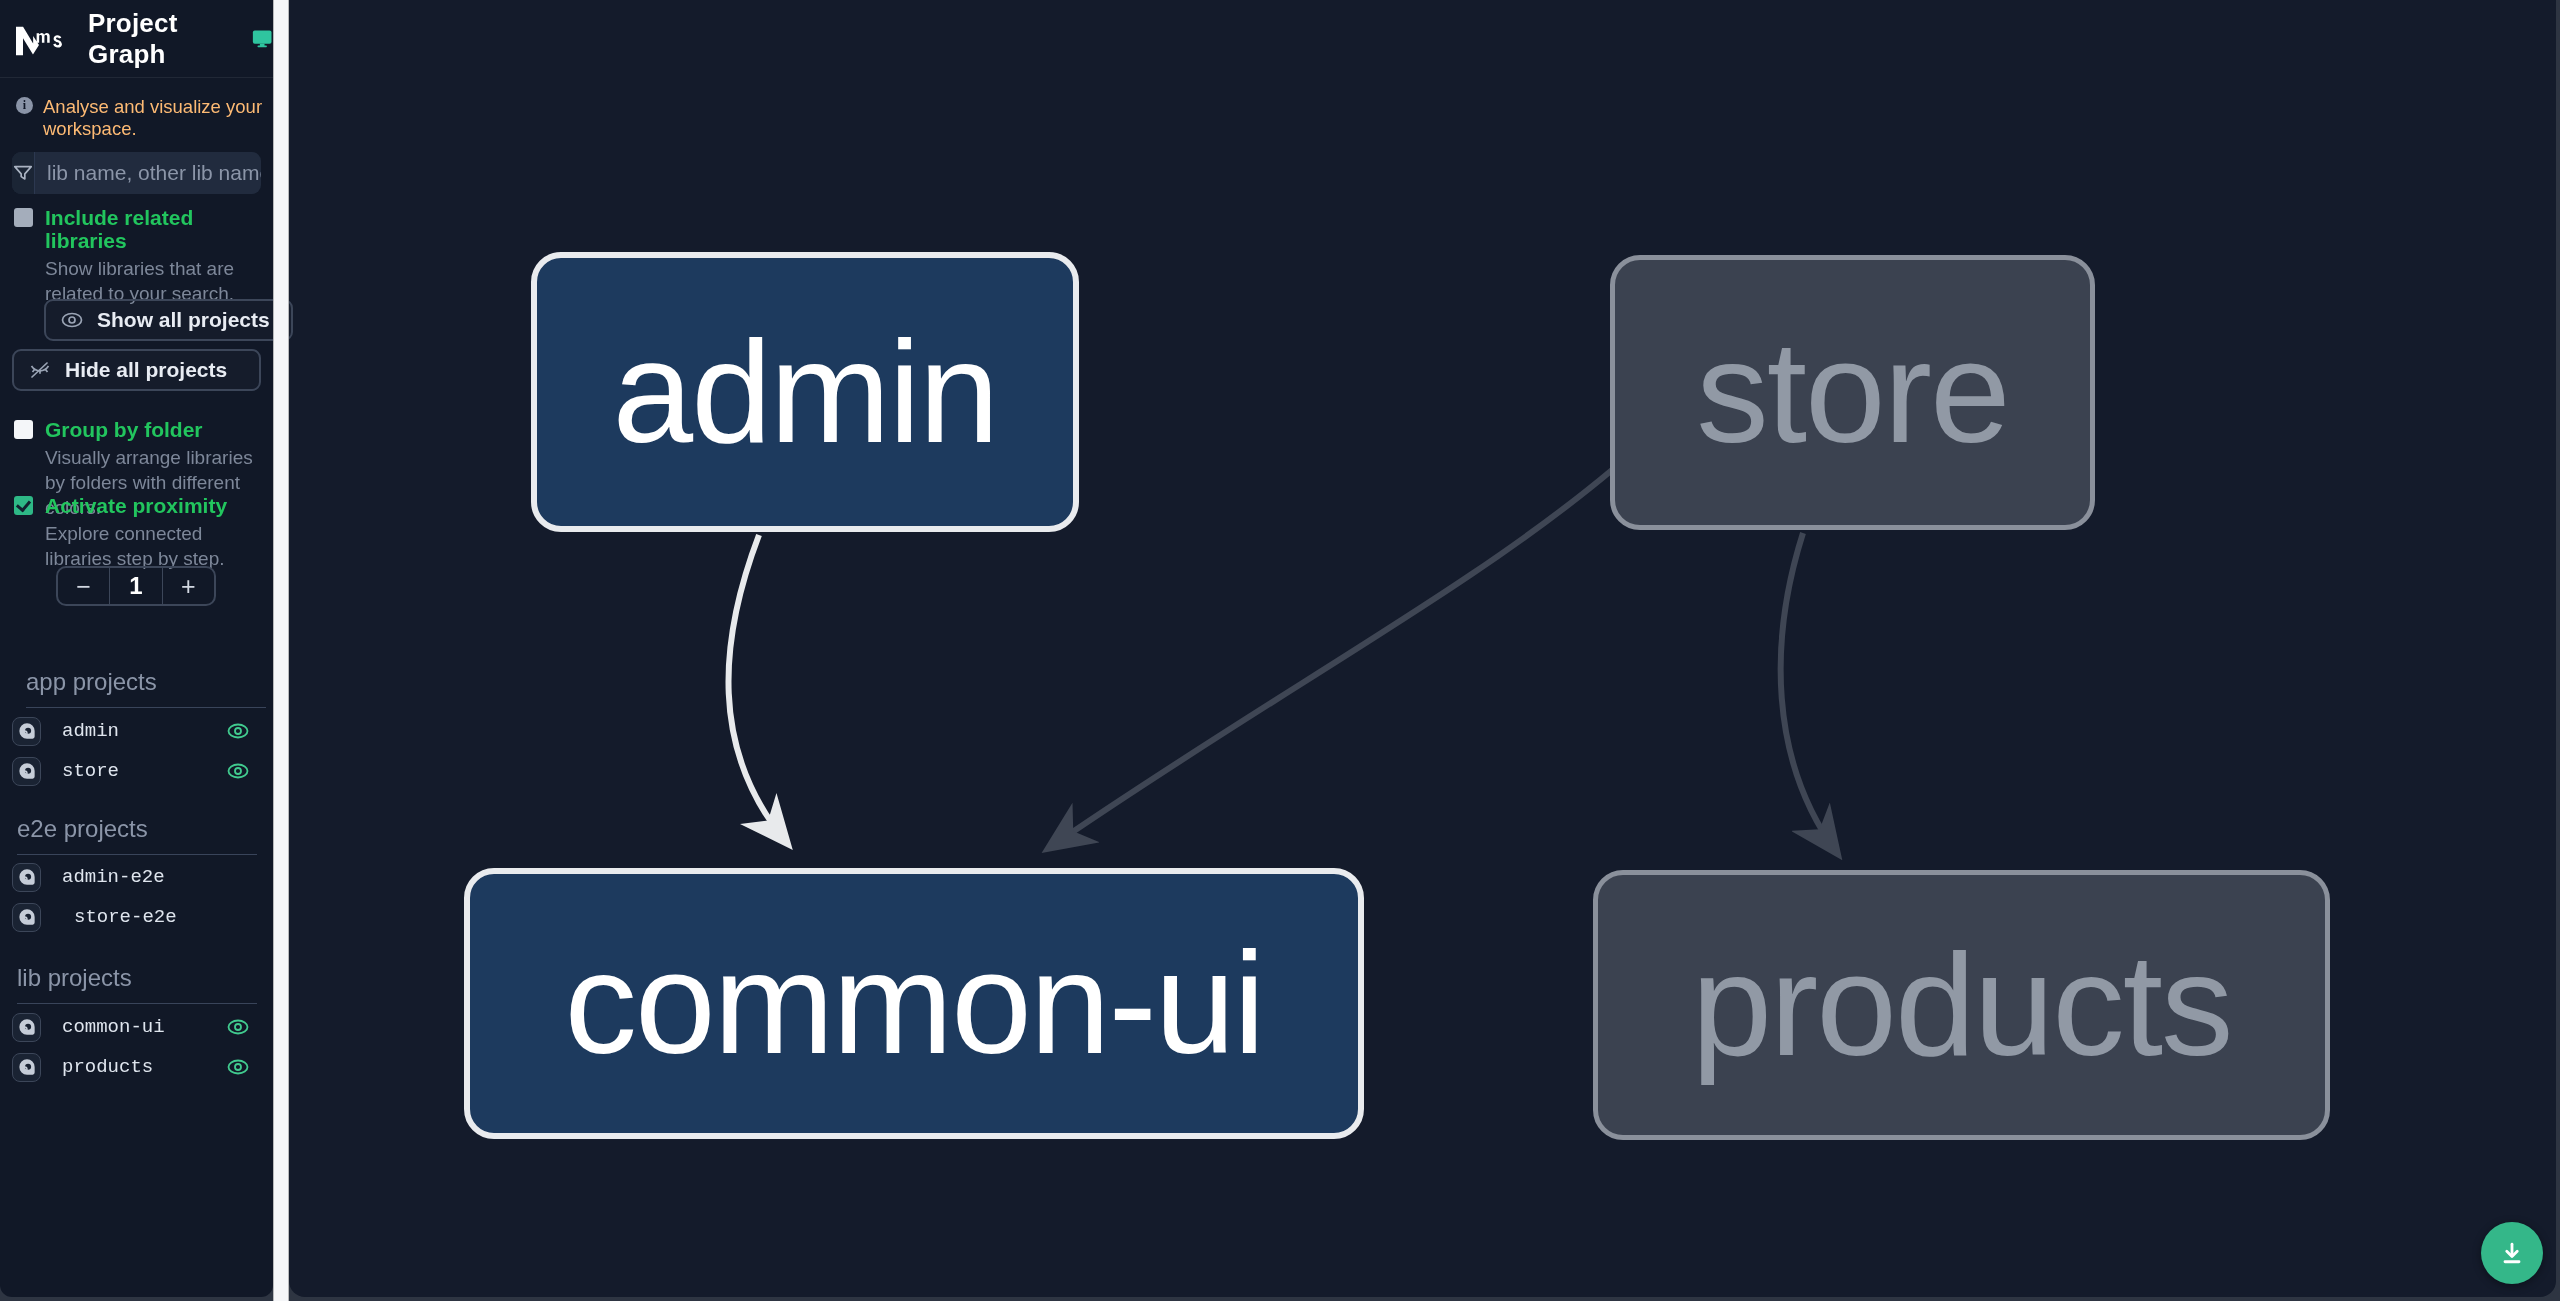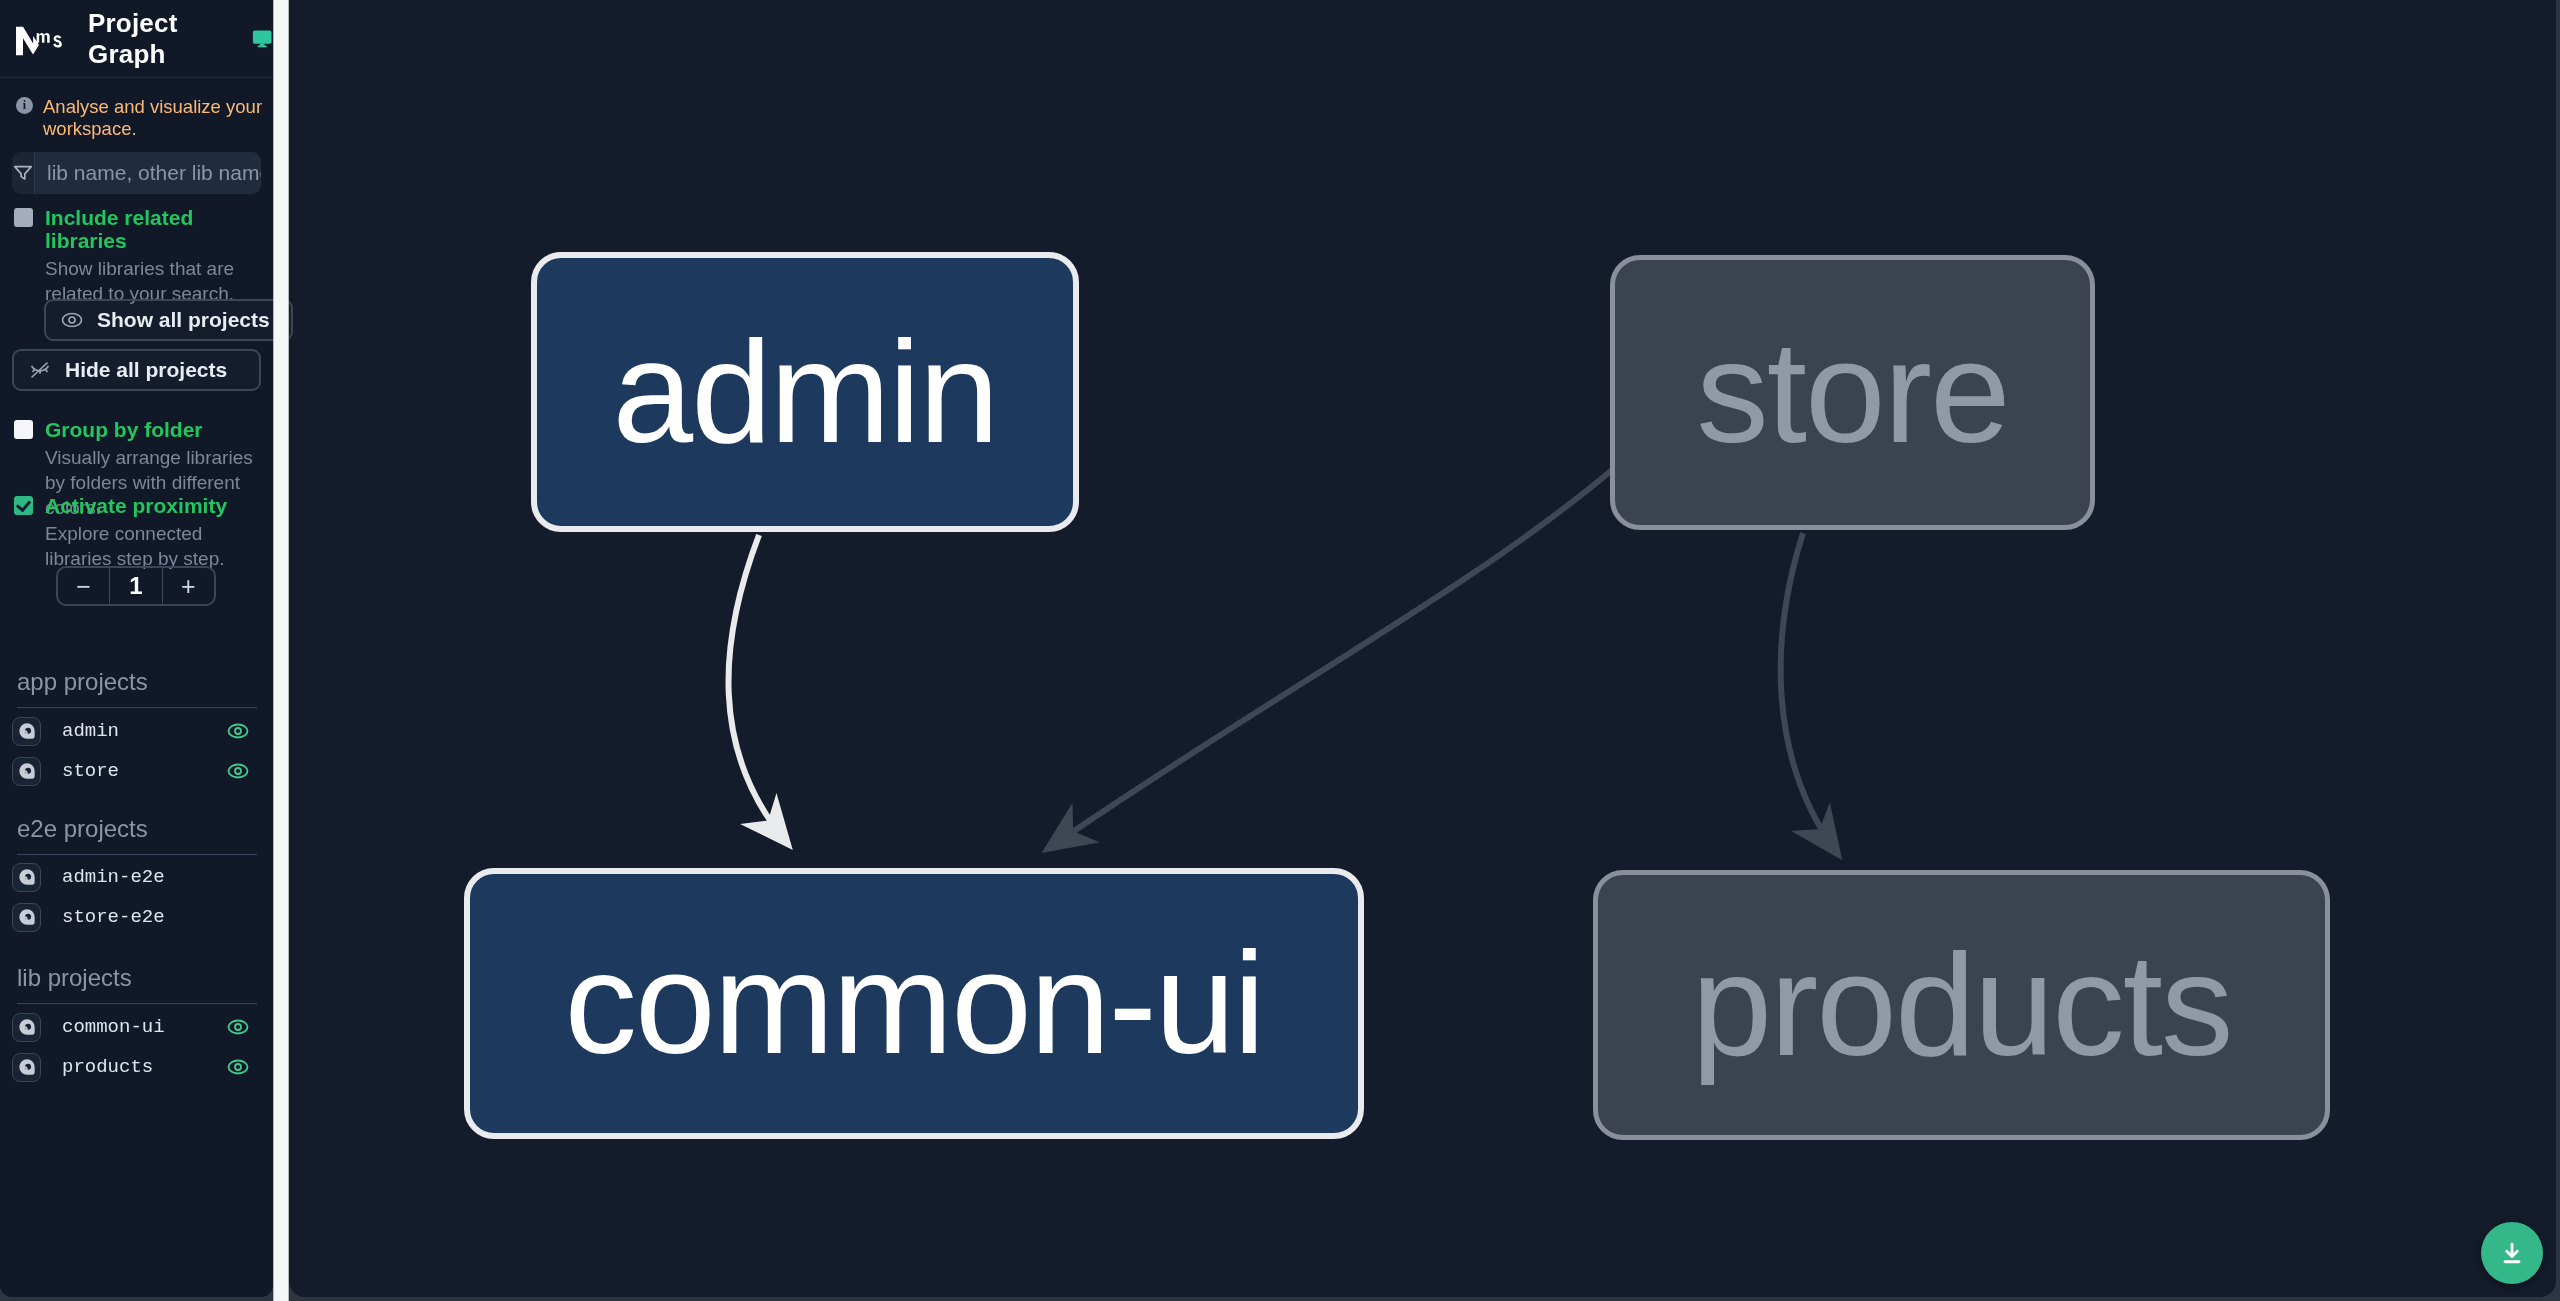--- a/index.html
+++ b/index.html
@@ -171,21 +171,21 @@
         </div>
       </div>
     </div>
 
     <div class="stepper">
       <div class="step-cell">−</div>
       <div class="step-cell value">1</div>
       <div class="step-cell">+</div>
     </div>
 
-    <div class="section-header" style="top:668px;">app projects</div>
+    <div class="section-header" style="top:668px;margin-left:9px;">app projects</div>
 
     <div class="proj-row" style="top:712px;">
       <div class="proj-icon-btn">
         <svg width="18" height="18" viewBox="0 0 20 20">
             <path fill="#c6cdd8" fill-rule="evenodd" d="M10 1.5a8.5 8.5 0 018.5 8.5v6.2a2.3 2.3 0 01-2.3 2.3H10A8.5 8.5 0 0110 1.5zm-2.2 8.2a3.4 3.4 0 106.8 0 3.4 3.4 0 00-6.8 0z"></path>
           <circle cx="7.4" cy="12.6" r="2.6" fill="none" stroke="#c6cdd8" stroke-width="1.6"></circle>
           </svg>
       </div>
       <span class="proj-name">admin</span>
       <span class="proj-eye">
@@ -217,21 +217,21 @@
     <div class="proj-row" style="top:858px;">
       <div class="proj-icon-btn">
         <svg width="18" height="18" viewBox="0 0 20 20">
             <path fill="#c6cdd8" fill-rule="evenodd" d="M10 1.5a8.5 8.5 0 018.5 8.5v6.2a2.3 2.3 0 01-2.3 2.3H10A8.5 8.5 0 0110 1.5zm-2.2 8.2a3.4 3.4 0 106.8 0 3.4 3.4 0 00-6.8 0z"></path>
           <circle cx="7.4" cy="12.6" r="2.6" fill="none" stroke="#c6cdd8" stroke-width="1.6"></circle>
           </svg>
       </div>
       <span class="proj-name">admin-e2e</span>
     </div>
 
-    <div class="proj-row" style="top:898px;">
+    <div class="proj-row" style="top:898px;gap:12px;">
       <div class="proj-icon-btn">
         <svg width="18" height="18" viewBox="0 0 20 20">
             <path fill="#c6cdd8" fill-rule="evenodd" d="M10 1.5a8.5 8.5 0 018.5 8.5v6.2a2.3 2.3 0 01-2.3 2.3H10A8.5 8.5 0 0110 1.5zm-2.2 8.2a3.4 3.4 0 106.8 0 3.4 3.4 0 00-6.8 0z"></path>
           <circle cx="7.4" cy="12.6" r="2.6" fill="none" stroke="#c6cdd8" stroke-width="1.6"></circle>
           </svg>
       </div>
       <span class="proj-name">store-e2e</span>
     </div>
 
     <div class="section-header" style="top:964px;">lib projects</div>

